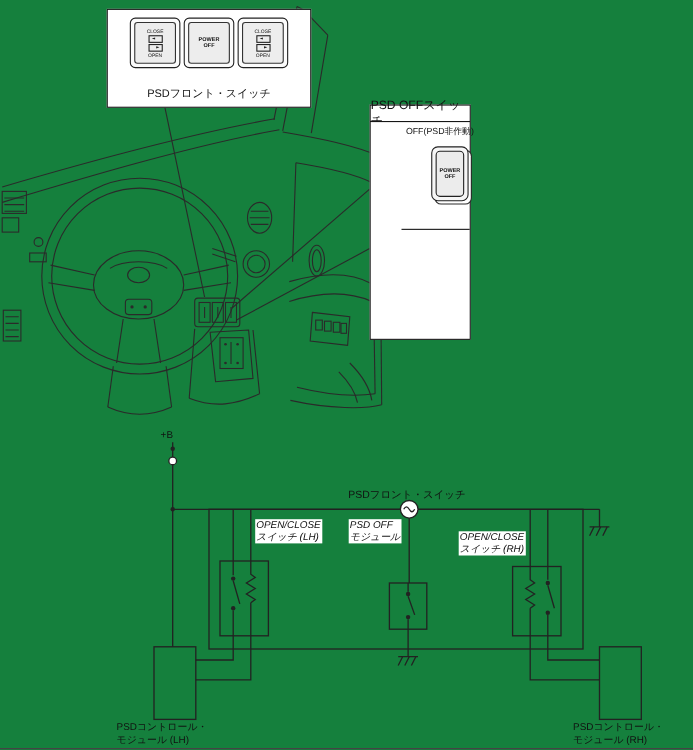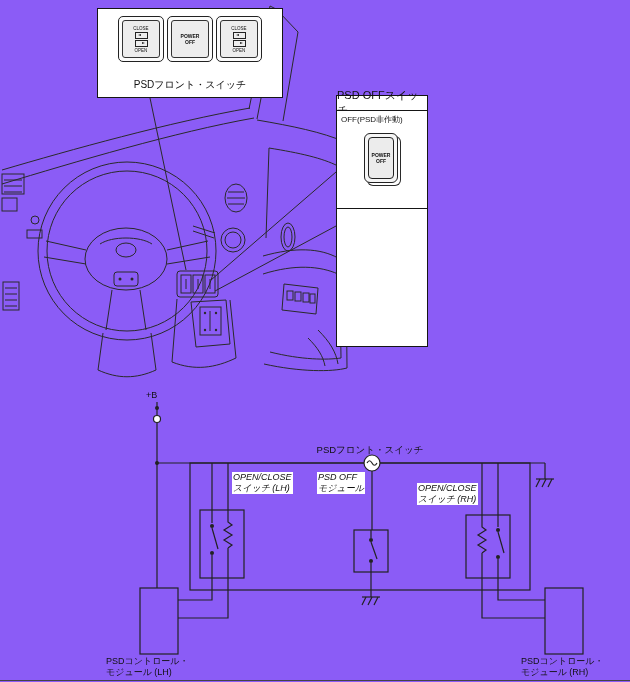--- a/index.html
+++ b/index.html
@@ -1,17 +1,17 @@
 <!DOCTYPE html>
 <html><head>
 <meta charset="utf-8">
 <style>
   * { box-sizing: border-box; margin: 0; padding: 0; }
   body { background: #fff; font-family: "Liberation Sans", "DejaVu Sans", sans-serif; color: #111; }
-  .stage { position: relative; width: 630px; height: 682px; background: #8b5cf6; overflow: hidden; }
+  .stage { position: relative; width: 630px; height: 682px; background: #15803d; overflow: hidden; }
   .stage svg.art { position: absolute; left: 0; top: 0; }
 
   
   .co-front { position: absolute; left: 97px; top: 8px; width: 186px; height: 90px;
               border: 1.5px solid #151515; background: #fff; }
   .btn-row { position: absolute; top: 7px; left: 50%; transform: translateX(-50%); display: flex; gap: 3px; }
   .sw-btn { width: 46px; height: 46px; border: 1.5px solid #222; border-radius: 5px;
             background: #fbfbfb; padding: 3px; }
   .sw-face { width: 100%; height: 100%; border: 1px solid #333; border-radius: 3px; background: #ededed;
              display: flex; flex-direction: column; align-items: center; justify-content: center; gap: 1px; }
@@ -21,22 +21,22 @@
   .sw-icon::before { content: ""; position: absolute; top: 1.5px; left: 2px; width: 0; height: 0;
                      border-top: 1.5px solid transparent; border-bottom: 1.5px solid transparent;
                      border-right: 3px solid #222; }
   .sw-icon.open::before { left: auto; right: 2px; border-right: none; border-left: 3px solid #222; }
   .co-front-label { position: absolute; bottom: 5px; left: 0; right: 0; text-align: center; font-size: 10px; }
 
   
   .co-off-title { position: absolute; left: 336px; top: 95px; width: 92px; height: 16px;
                   border: 1.3px solid #151515; background: #fff; font-size: 11px;
                   display: flex; align-items: center; justify-content: center; }
-  .co-off { position: absolute; left: 336px; top: 110px; width: 92px; height: 237px;
-            border: 1.3px solid #151515; background: #fff; }
+  .co-off { position: absolute; left: 336px; top: 110px; width: 92px; height: 199px;
+            border: 1.3px solid #151515; background: #fff; padding-left: 28px; }
   .co-cell { position: relative; height: 98.2px; }
   .co-cell.first { border-bottom: 1.3px solid #151515; }
   .cell-label { position: absolute; top: 3px; left: 4px; font-size: 8px; white-space: nowrap; }
   .pwr-btn { position: absolute; left: 27px; top: 22px; width: 34px; height: 50px;
              border: 1.5px solid #222; border-radius: 6px; background: #f6f6f6;
              box-shadow: 3px 3px 0 -1px #fff, 3px 3px 0 0 #2a2a2a; }
   .pwr-btn .face { position: absolute; inset: 3px; border: 1px solid #222; border-radius: 4px;
                    background: #ececec; display: flex; align-items: center; justify-content: center; }
   .pwr-btn .face span { font-size: 5px; line-height: 6px; text-align: center; width: 22px; font-weight: bold; }
   .pwr-btn.pressed { box-shadow: none; transform: translate(2px,2px); background: #e2e2e2; }

